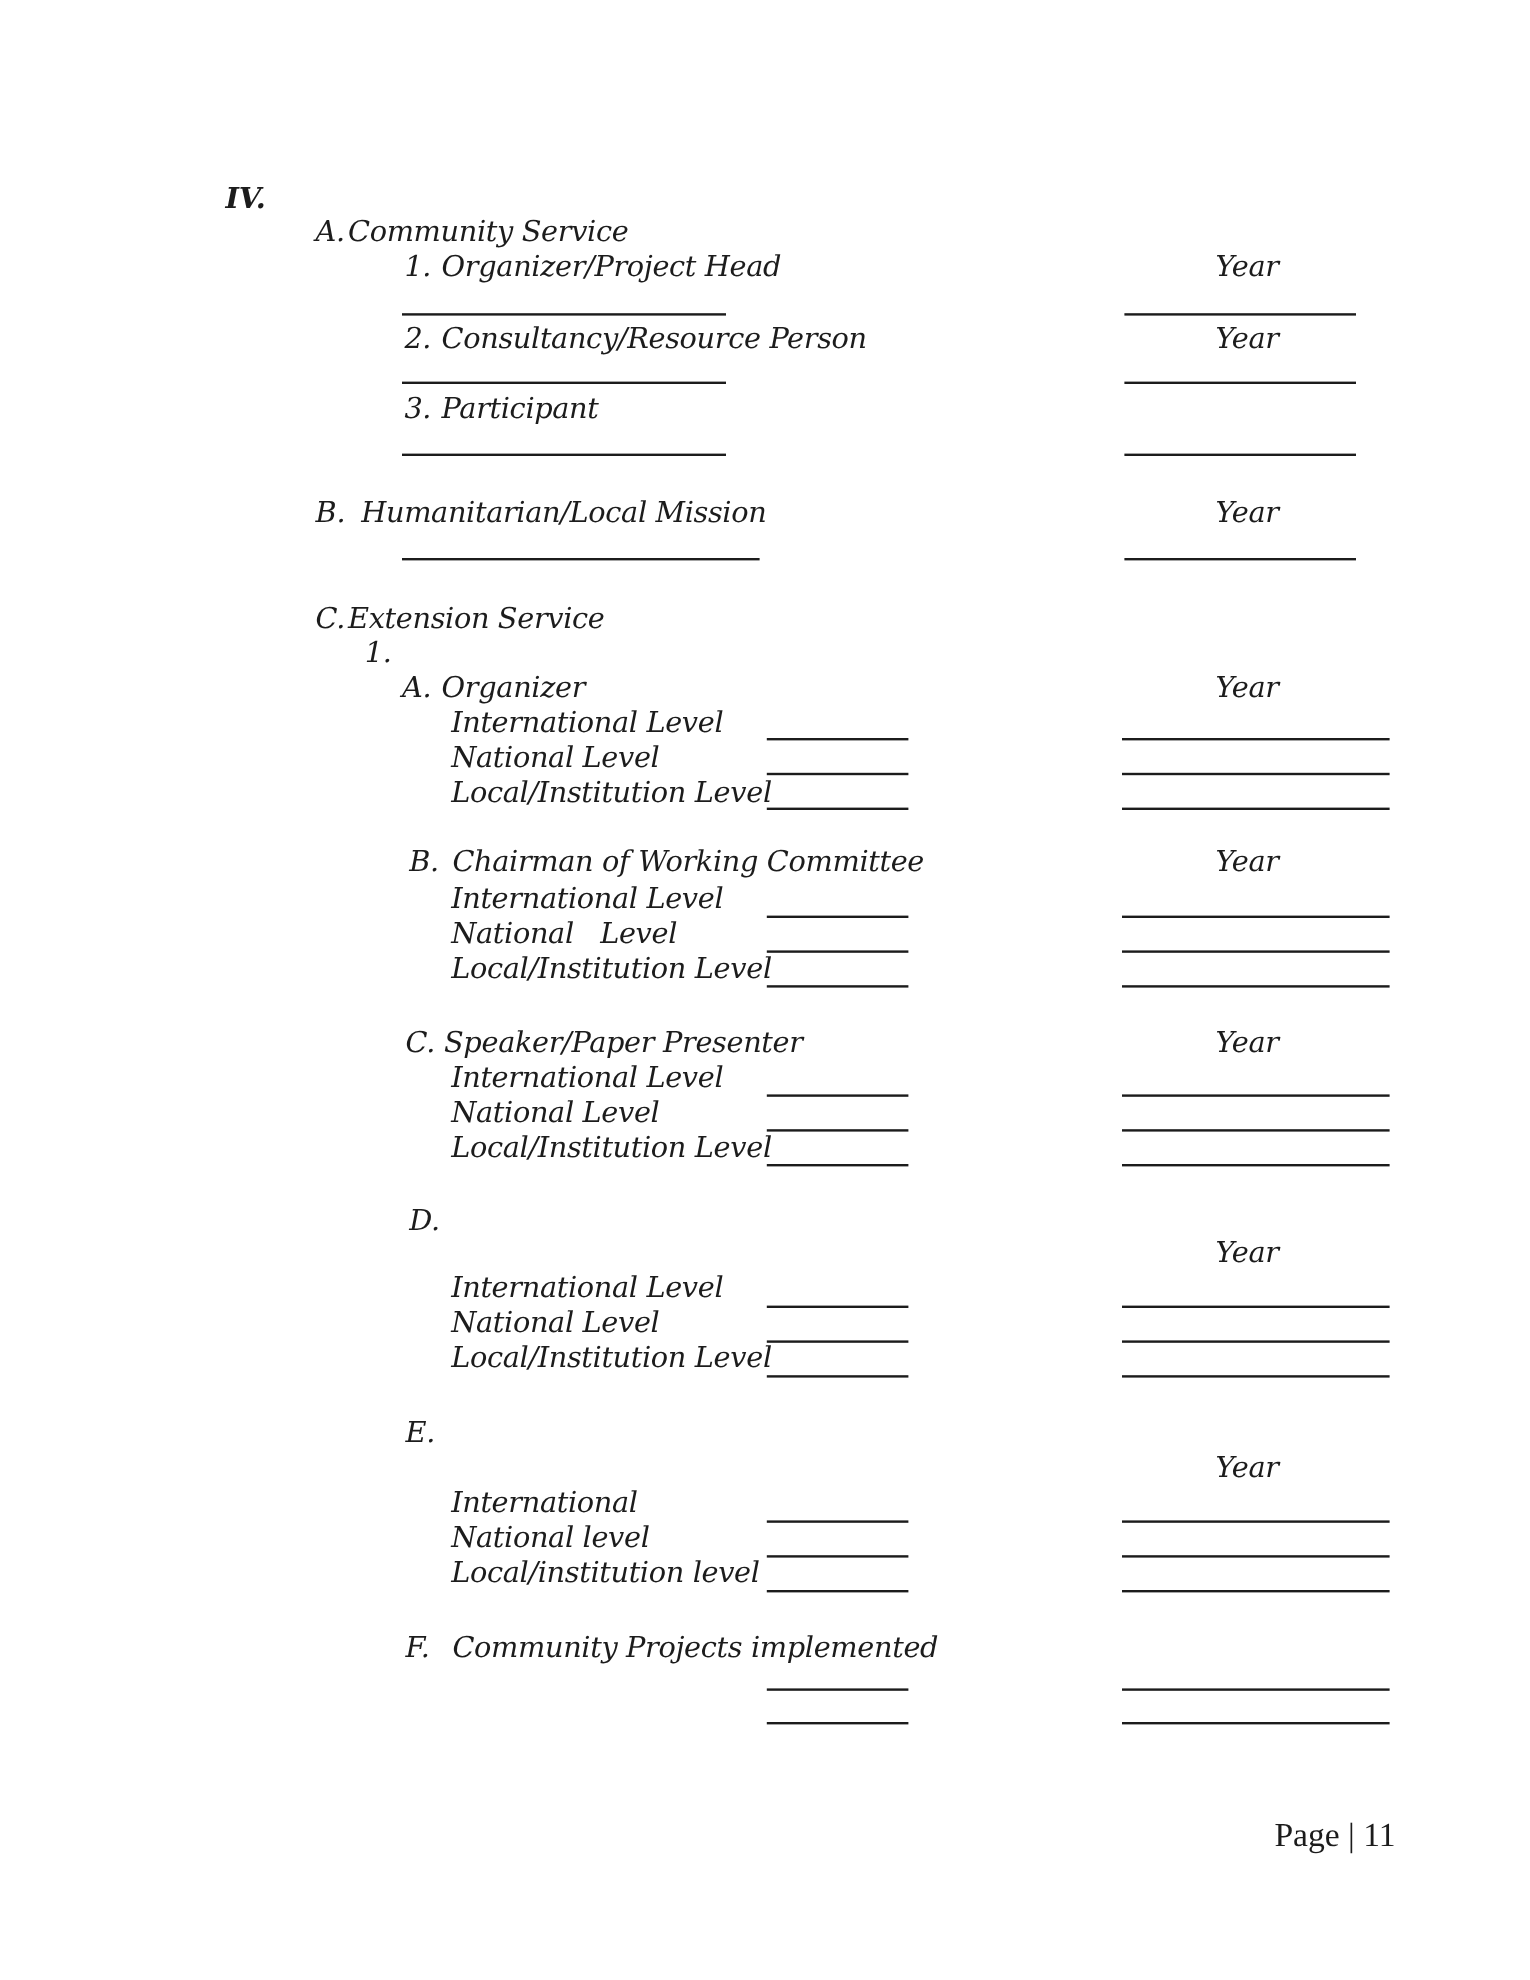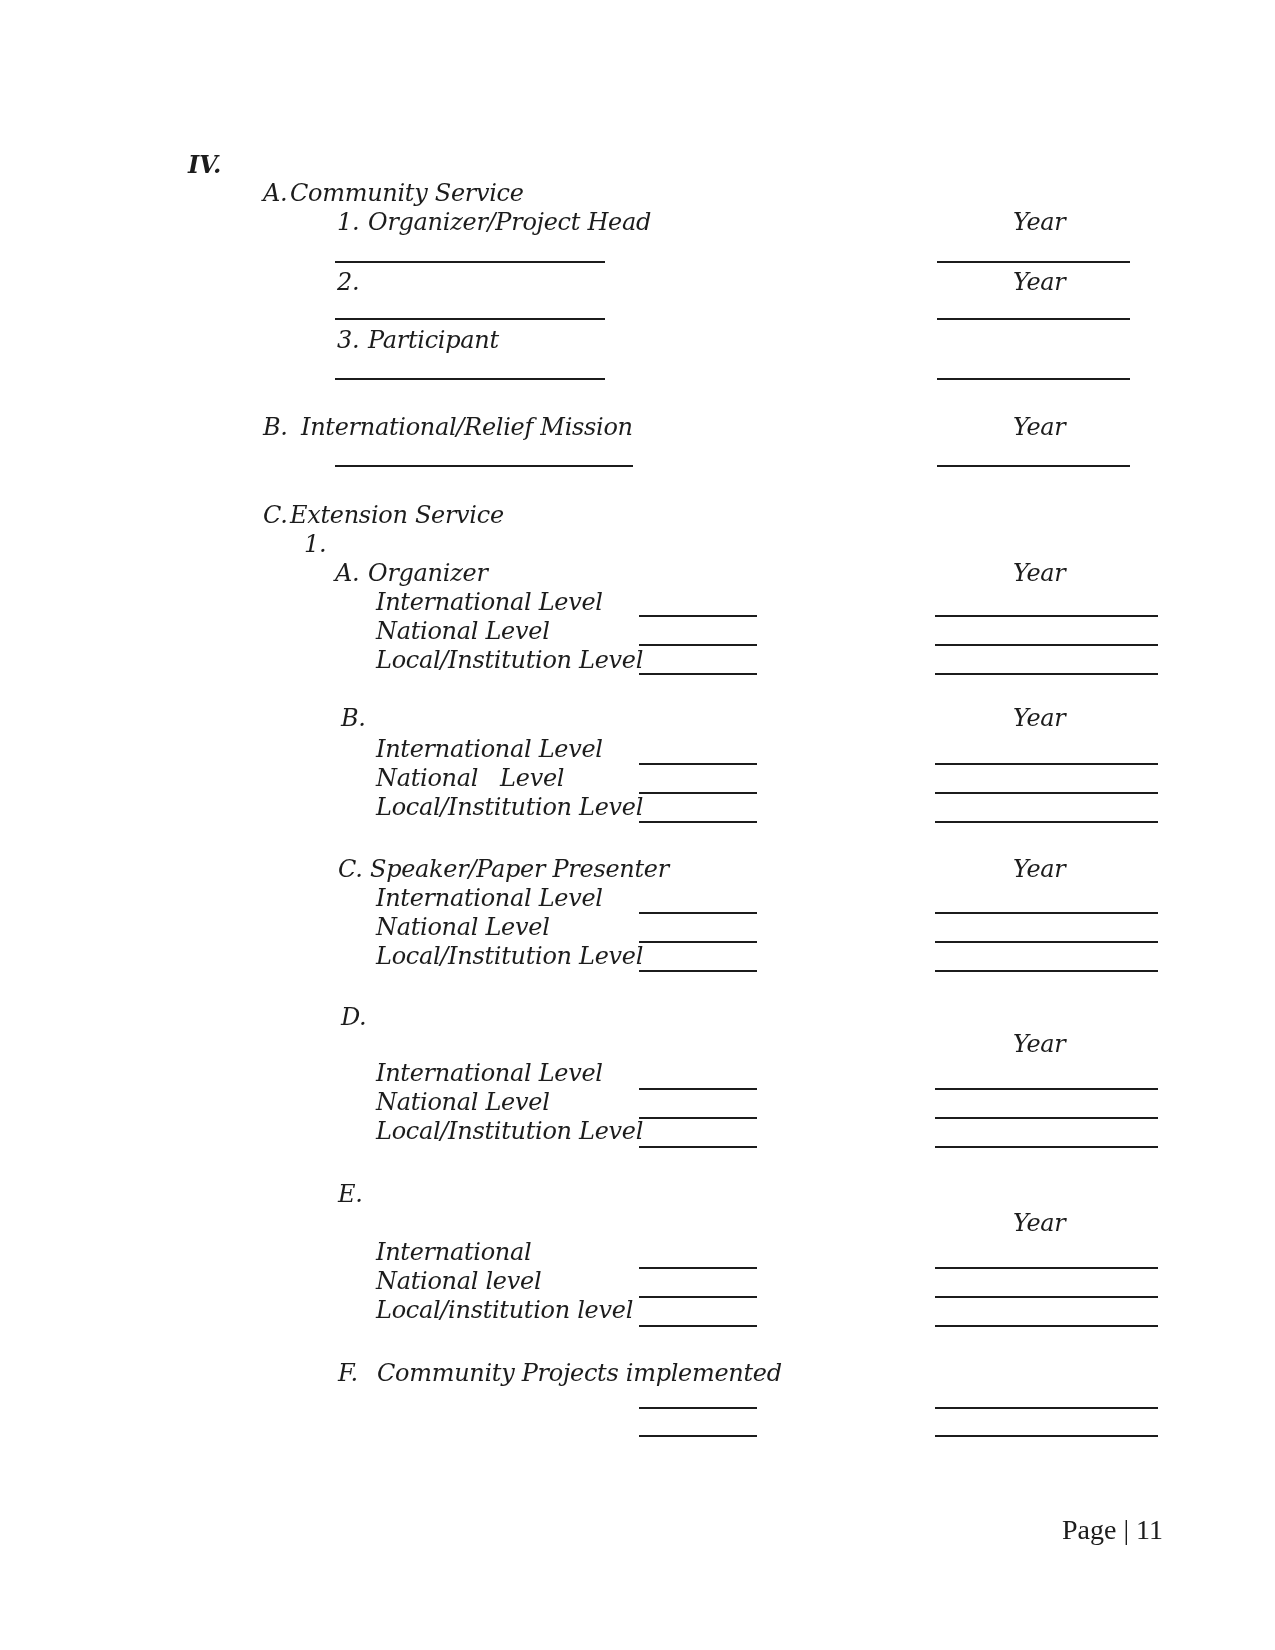--- a/index.html
+++ b/index.html
@@ -36,31 +36,32 @@
   <span class="t" style="left:263px; top:180px">A.</span>
   <span class="t" style="left:290px; top:180px">Community Service</span>
 
   <span class="t" style="left:337px; top:209px">1.</span>
   <span class="t" style="left:368px; top:209px">Organizer/Project Head</span>
   <span class="t" style="left:1013px; top:209px">Year</span>
   <div class="ul" style="left:335px; top:261px; width:270px"></div>
   <div class="ul" style="left:937px; top:261px; width:193px"></div>
 
   <span class="t" style="left:337px; top:269px">2.</span>
+  <span class="t" style="left:368px; top:269px">Consultancy/Resource Person</span>
   <span class="t" style="left:1013px; top:269px">Year</span>
   <div class="ul" style="left:335px; top:318px; width:270px"></div>
   <div class="ul" style="left:937px; top:318px; width:193px"></div>
 
   <span class="t" style="left:337px; top:327px">3.</span>
   <span class="t" style="left:368px; top:327px">Participant</span>
   <div class="ul" style="left:335px; top:378px; width:270px"></div>
   <div class="ul" style="left:937px; top:378px; width:193px"></div>
 
   <span class="t" style="left:263px; top:414px">B.</span>
-  <span class="t" style="left:301px; top:414px">International/Relief Mission</span>
+  <span class="t" style="left:301px; top:414px">Humanitarian/Local Mission</span>
   <span class="t" style="left:1013px; top:414px">Year</span>
   <div class="ul" style="left:335px; top:465px; width:298px"></div>
   <div class="ul" style="left:937px; top:465px; width:193px"></div>
 
   <span class="t" style="left:263px; top:502px">C.</span>
   <span class="t" style="left:290px; top:502px">Extension Service</span>
 
   <span class="t" style="left:304px; top:531px">1.</span>
 
   <span class="t" style="left:335px; top:560px">A.</span>
@@ -70,20 +71,21 @@
   <div class="ul" style="left:639px; top:615px; width:118px"></div>
   <div class="ul" style="left:935px; top:615px; width:223px"></div>
   <span class="t" style="left:376px; top:618px">National Level</span>
   <div class="ul" style="left:639px; top:644px; width:118px"></div>
   <div class="ul" style="left:935px; top:644px; width:223px"></div>
   <span class="t" style="left:376px; top:647px">Local/Institution Level</span>
   <div class="ul" style="left:639px; top:673px; width:118px"></div>
   <div class="ul" style="left:935px; top:673px; width:223px"></div>
 
   <span class="t" style="left:341px; top:705px">B.</span>
+  <span class="t" style="left:377px; top:705px">Chairman of Working Committee</span>
   <span class="t" style="left:1013px; top:705px">Year</span>
   <span class="t" style="left:376px; top:736px">International Level</span>
   <div class="ul" style="left:639px; top:763px; width:118px"></div>
   <div class="ul" style="left:935px; top:763px; width:223px"></div>
   <span class="t" style="left:376px; top:765px">National&nbsp;&nbsp; Level</span>
   <div class="ul" style="left:639px; top:792px; width:118px"></div>
   <div class="ul" style="left:935px; top:792px; width:223px"></div>
   <span class="t" style="left:376px; top:794px">Local/Institution Level</span>
   <div class="ul" style="left:639px; top:821px; width:118px"></div>
   <div class="ul" style="left:935px; top:821px; width:223px"></div>

